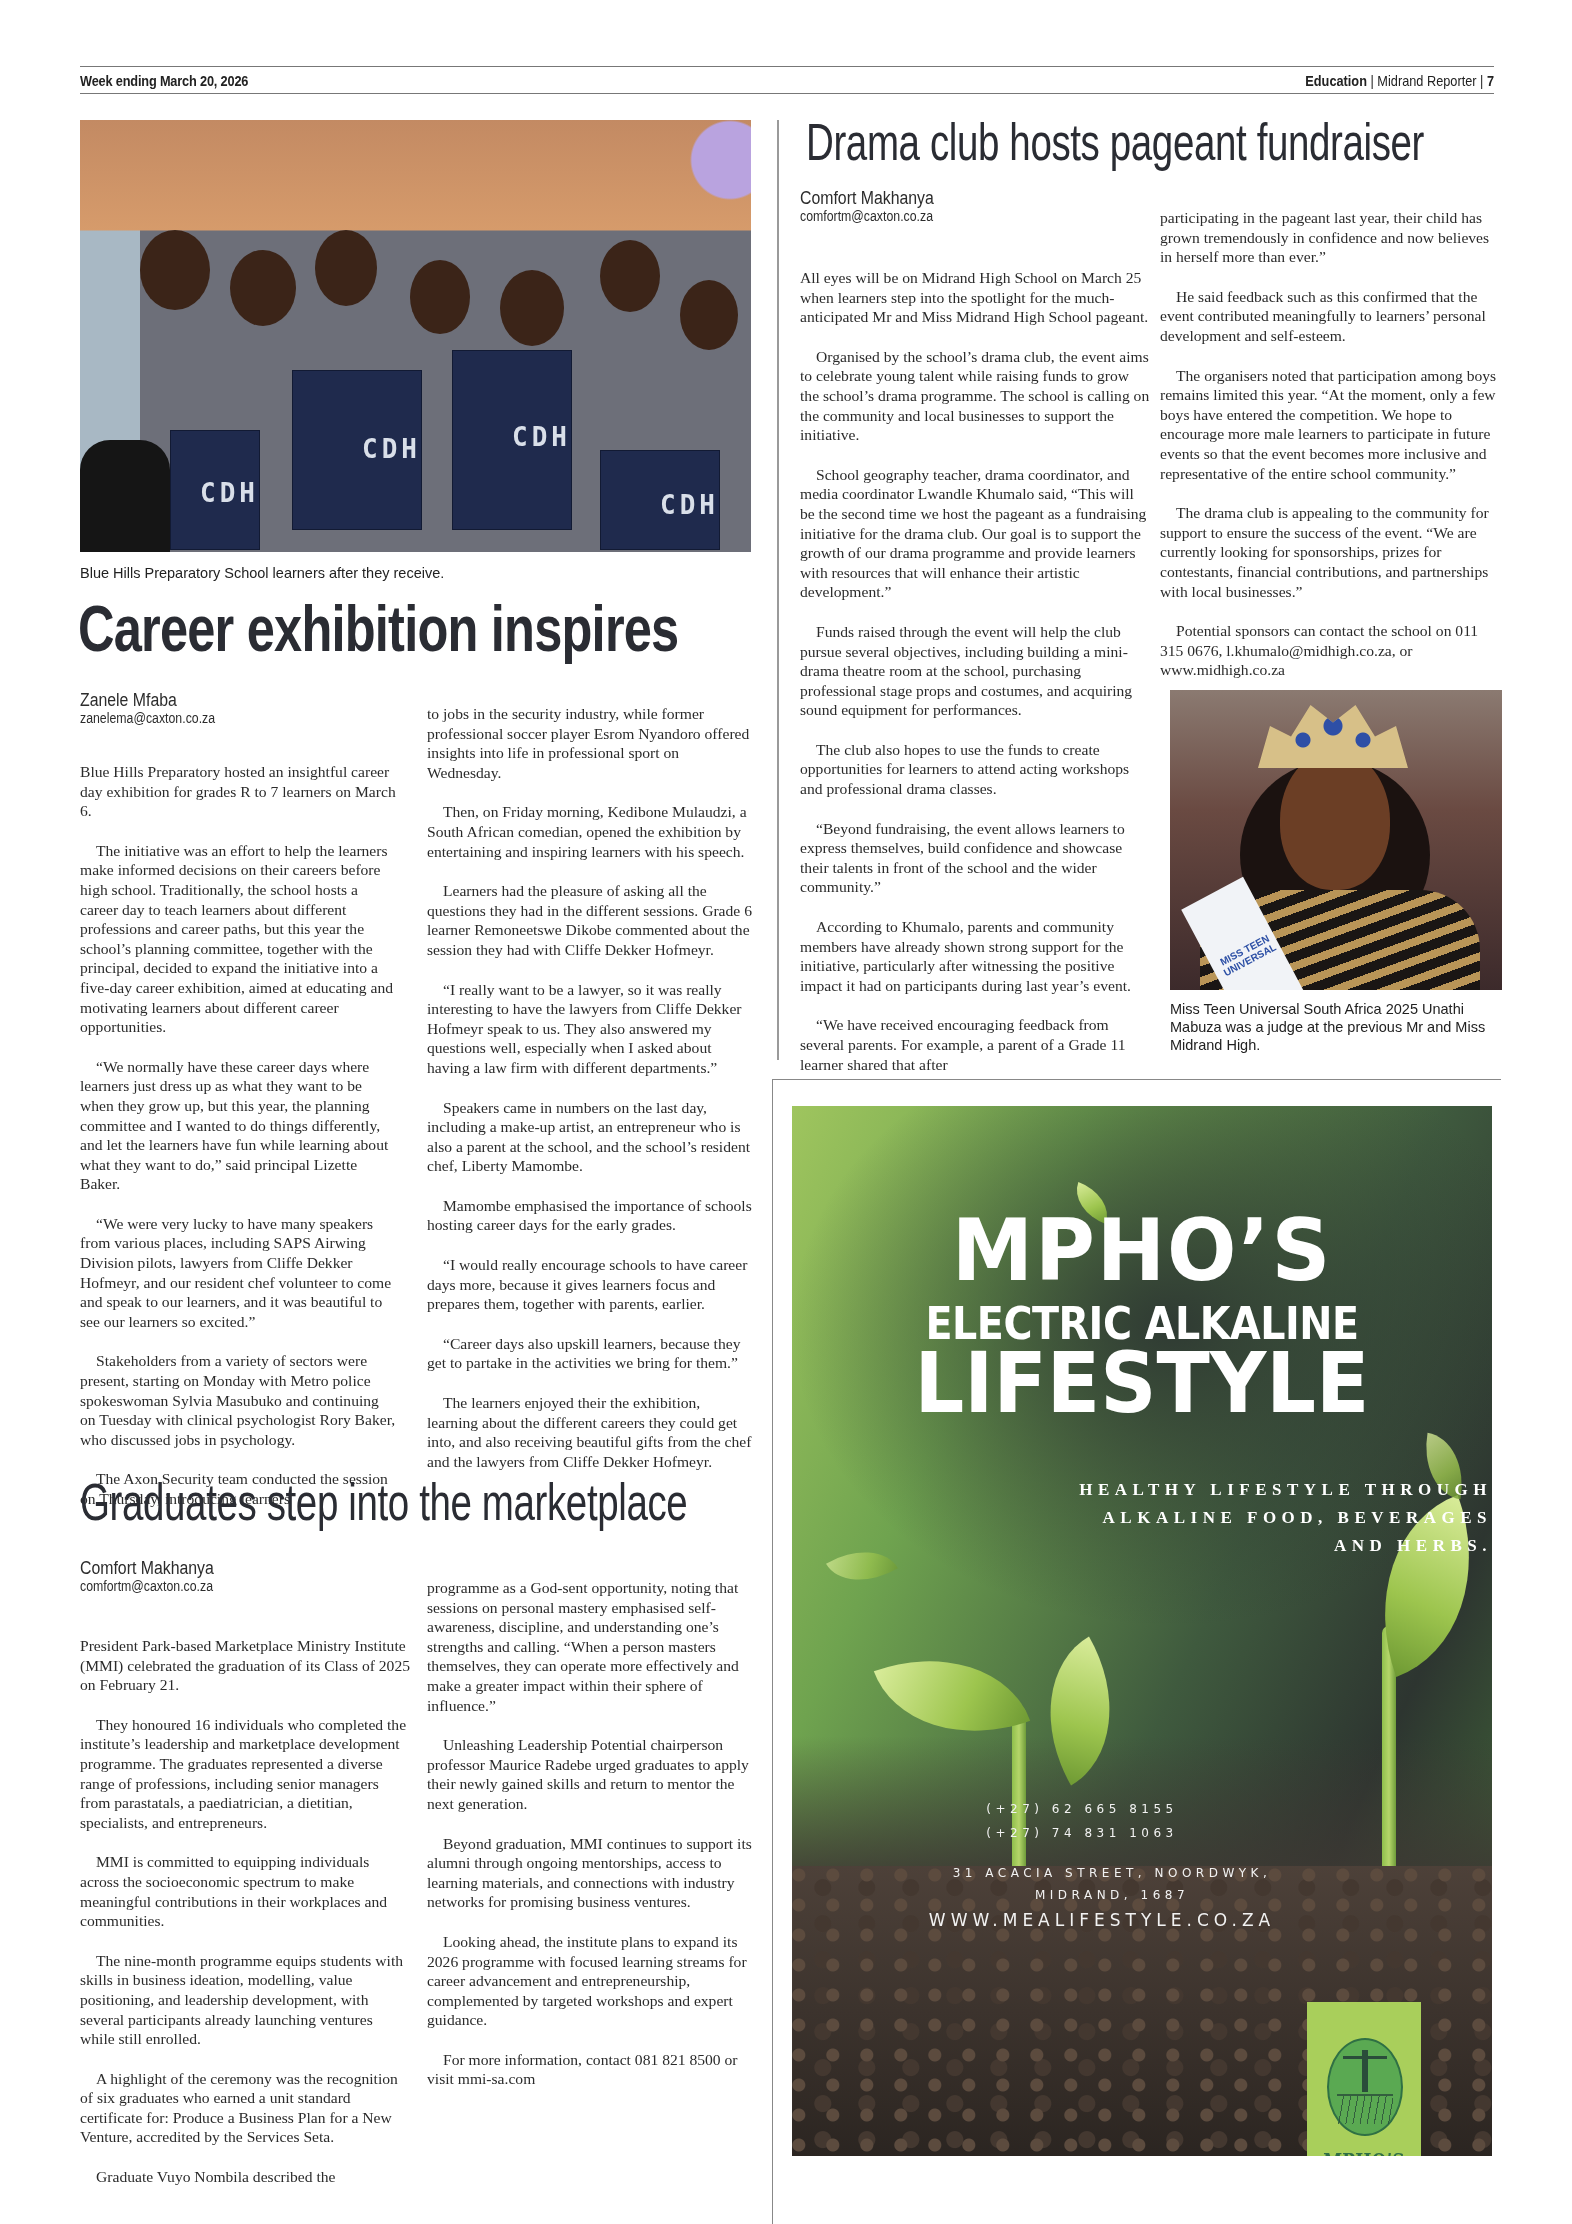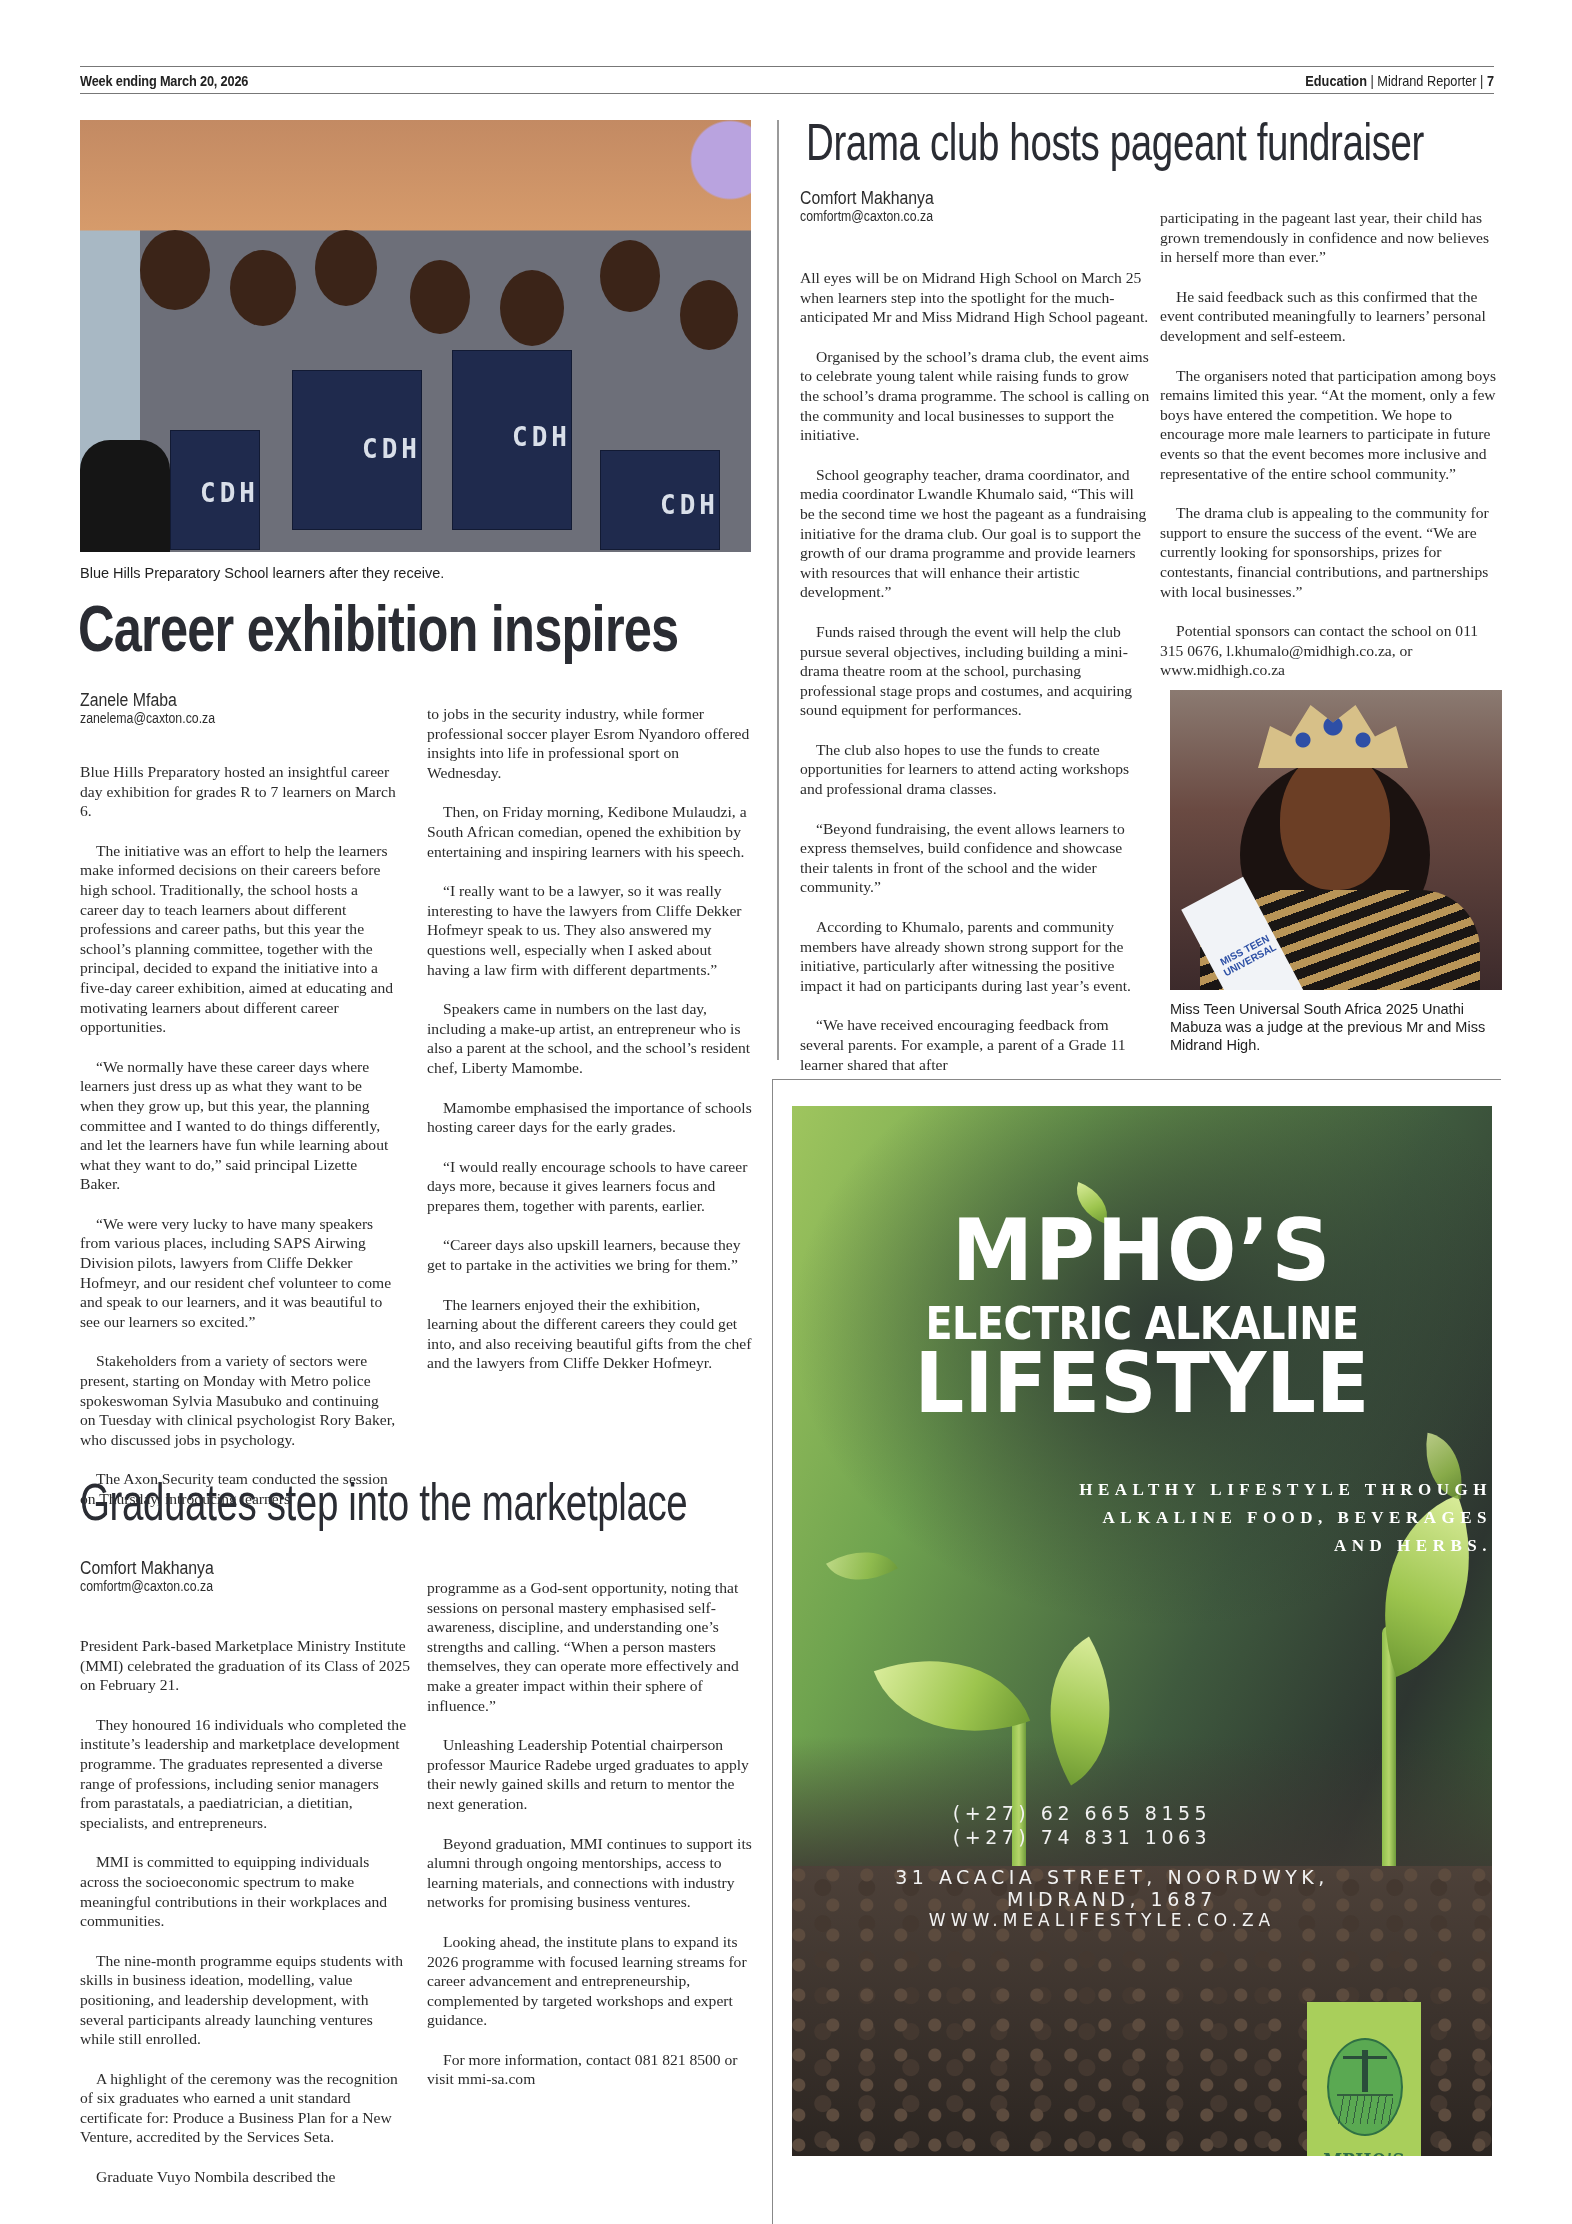--- a/index.html
+++ b/index.html
@@ -80,21 +80,21 @@
      background: radial-gradient(circle at 20% 30%, #5c4b3e 0 6px, transparent 7px) 0 0/34px 30px,
                  radial-gradient(circle at 70% 60%, #443830 0 8px, transparent 9px) 0 0/44px 36px,
                  linear-gradient(180deg, #4d4139, #2b2521); }
   .ad .stem { position: absolute; width: 14px; background: linear-gradient(90deg, #8fbf4c, #b5d66a, #6f9c3a); border-radius: 7px; }
   .ad .leaf { position: absolute; background: linear-gradient(135deg, #d9ec9a, #9dc54e 60%, #6f9a34); border-radius: 0 100% 0 100%; }
   .ad-title { position: absolute; left: 0; width: 100%; text-align: center; color: #ffffff; font-family: "DejaVu Sans", sans-serif; font-weight: bold; }
   .ad-title.t1 { top: 94px; font-size: 86px; letter-spacing: 2px; transform: scaleX(0.95); }
   .ad-title.t2 { top: 192px; font-size: 44px; letter-spacing: -0.5px; transform: scaleX(0.9); }
   .ad-title.t3 { top: 228px; font-size: 84px; letter-spacing: 0px; transform: scaleX(0.93); }
   .ad-tag { position: absolute; left: 0; width: 100%; top: 370px; text-align: right; color: #ffffff; font-family: Liberation Serif, serif; font-weight: bold; font-size: 17px; letter-spacing: 5.5px; line-height: 28px; }
-  .ad-contact { position: absolute; left: 0; width: 100%; text-align: center; color: #f2f2f2; font-family: "DejaVu Sans", sans-serif; font-size: 19px; letter-spacing: 4.5px; }
+  .ad-contact { position: absolute; left: 0; width: 100%; text-align: center; color: #f2f2f2; font-family: "DejaVu Sans", sans-serif; font-size: 12px; letter-spacing: 4.5px; }
   .ad-contact.ph1 { top: 696px; left: -60px; }
   .ad-contact.ph2 { top: 720px; left: -60px; }
   .ad-contact.addr1 { top: 760px; left: -30px; }
   .ad-contact.addr2 { top: 782px; left: -30px; }
   .ad-contact.web { top: 804px; left: -40px; font-size: 17px; letter-spacing: 5px; }
   .ad-badge { position: absolute; left: 515px; top: 896px; width: 114px; height: 244px; background: #a9cf5b;
      clip-path: polygon(0 0, 100% 0, 100% 88%, 50% 100%, 0 88%); }
   .ad-badge .oval { position: absolute; left: 20px; top: 36px; width: 76px; height: 98px; border-radius: 50%; background: #5aa952; border: 2px solid #2f7044; }
   .ad-badge .figure { position: absolute; left: 55px; top: 48px; width: 6px; height: 42px; background: #2a4d3a; }
   .ad-badge .figure-arms { position: absolute; left: 36px; top: 54px; width: 44px; height: 3px; background: #2a4d3a; }
@@ -154,20 +154,21 @@
   <p>The initiative was an effort to help the learners make informed decisions on their careers before high school. Traditionally, the school hosts a career day to teach learners about different professions and career paths, but this year the school’s planning committee, together with the principal, decided to expand the initiative into a five-day career exhibition, aimed at educating and motivating learners about different career opportunities.</p>
   <p>“We normally have these career days where learners just dress up as what they want to be when they grow up, but this year, the planning committee and I wanted to do things differently, and let the learners have fun while learning about what they want to do,” said principal Lizette Baker.</p>
   <p>“We were very lucky to have many speakers from various places, including SAPS Airwing Division pilots, lawyers from Cliffe Dekker Hofmeyr, and our resident chef volunteer to come and speak to our learners, and it was beautiful to see our learners so excited.”</p>
   <p>Stakeholders from a variety of sectors were present, starting on Monday with Metro police spokeswoman Sylvia Masubuko and continuing on Tuesday with clinical psychologist Rory Baker, who discussed jobs in psychology.</p>
   <p>The Axon Security team conducted the session on Thursday, introducing learners</p>
 </div>
 
 <div class="col" style="left:427px;top:684px;width:325px;">
   <p class="noindent">to jobs in the security industry, while former professional soccer player Esrom Nyandoro offered insights into life in professional sport on Wednesday.</p>
   <p>Then, on Friday morning, Kedibone Mulaudzi, a South African comedian, opened the exhibition by entertaining and inspiring learners with his speech.</p>
+  <p>Learners had the pleasure of asking all the questions they had in the different sessions. Grade 6 learner Remoneetswe Dikobe commented about the session they had with Cliffe Dekker Hofmeyr.</p>
   <p>“I really want to be a lawyer, so it was really interesting to have the lawyers from Cliffe Dekker Hofmeyr speak to us. They also answered my questions well, especially when I asked about having a law firm with different departments.”</p>
   <p>Speakers came in numbers on the last day, including a make-up artist, an entrepreneur who is also a parent at the school, and the school’s resident chef, Liberty Mamombe.</p>
   <p>Mamombe emphasised the importance of schools hosting career days for the early grades.</p>
   <p>“I would really encourage schools to have career days more, because it gives learners focus and prepares them, together with parents, earlier.</p>
   <p>“Career days also upskill learners, because they get to partake in the activities we bring for them.”</p>
   <p>The learners enjoyed their the exhibition, learning about the different careers they could get into, and also receiving beautiful gifts from the chef and the lawyers from Cliffe Dekker Hofmeyr.</p>
 </div>
 
 <div class="headline hl-drama">Drama club hosts pageant fundraiser</div>
 

